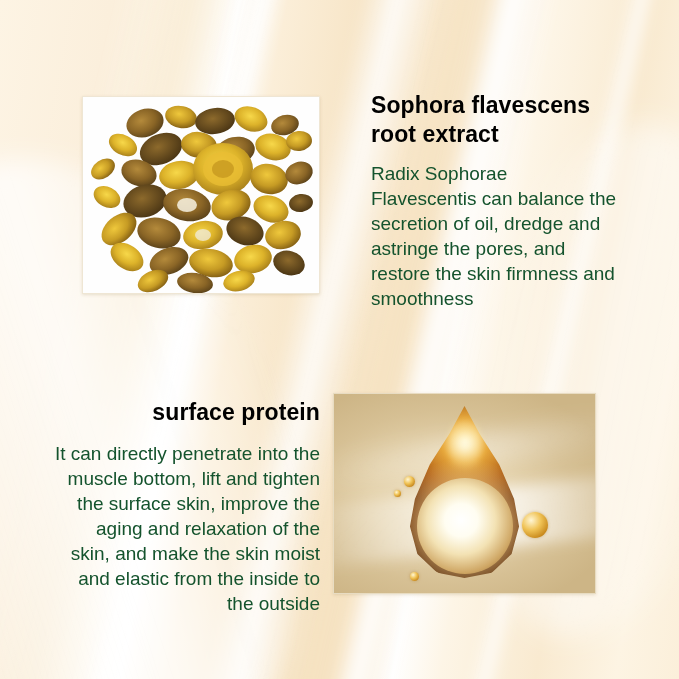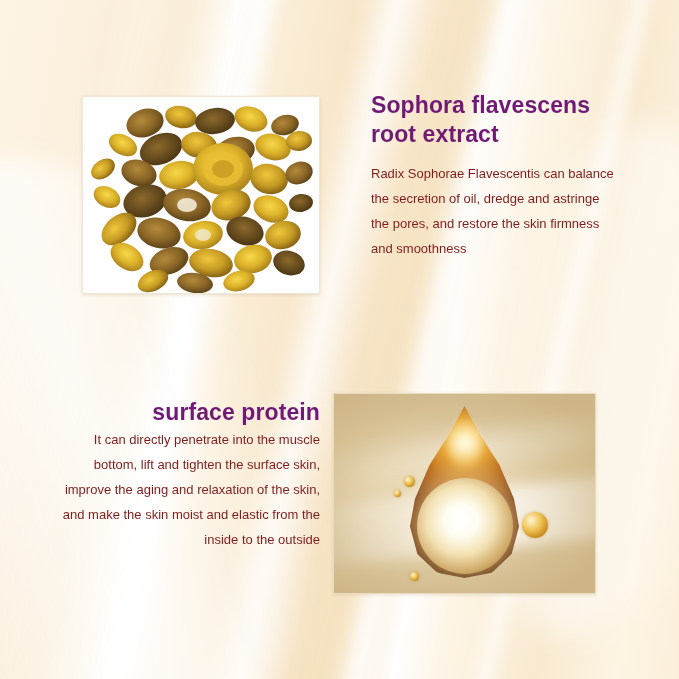--- a/index.html
+++ b/index.html
@@ -196,47 +196,47 @@
     background: radial-gradient(circle at 35% 32%, #fff6d4 0%, #f0c356 40%, #c98a1e 75%, #8d5a10 100%);
     box-shadow: 0 0 3px rgba(180,130,40,0.5);
   }
 
   
   .heading {
     font-family: "Liberation Sans", sans-serif;
     font-weight: bold;
     font-size: 23px;
     line-height: 29px;
-    color: #701a75;
+    color: #000000;
     letter-spacing: 0.1px;
     margin: 0;
   }
   .body-text {
     font-family: "Liberation Sans", sans-serif;
     font-weight: normal;
-    font-size: 13px;
+    font-size: 19px;
     line-height: 25px;
-    color: #7f1d1d;
+    color: #14532d;
     margin: 0;
   }
 
   #block-sophora {
     left: 371px;
     top: 91px;
     width: 246px;
   }
   #block-sophora .body-text { margin-top: 12px; }
 
   #block-collagen {
     left: 52px;
     top: 398px;
     width: 268px;
     text-align: right;
   }
-  #block-collagen .body-text { }
+  #block-collagen .body-text { margin-top: 14px; }
 </style>
 </head>
 <body>
 
 <div id="poster">
 
   <div class="bg-base"></div>
   <div class="bg-band band-warm2"></div>
   <div class="bg-band band-a"></div>
   <div class="bg-band band-warm1"></div>

